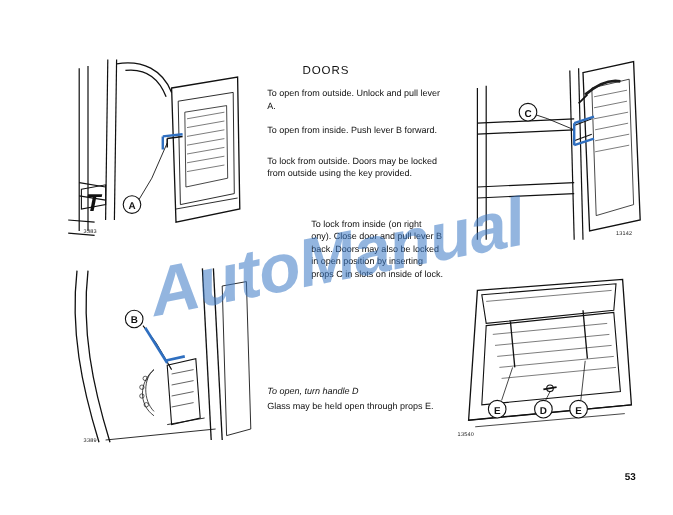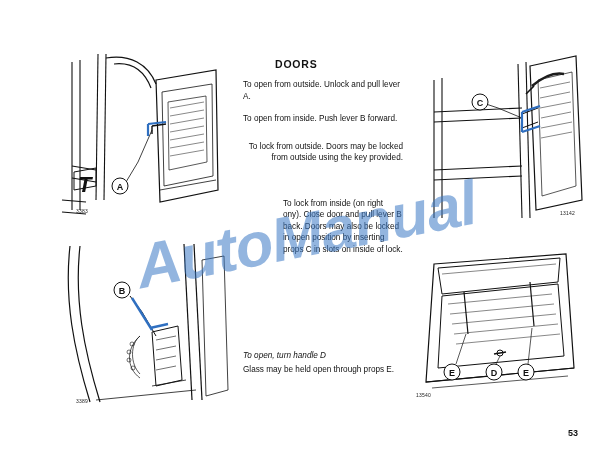--- a/index.html
+++ b/index.html
@@ -53,21 +53,21 @@
     letter-spacing: 0.2px;
   }
 
   
   .text-col {
     position: absolute;
     color: #111111;
   }
   .sec-title {
     font-size: 10.5px;
-    font-weight: bold;
+    font-weight: normal;
     letter-spacing: 0.8px;
     color: #111111;
     margin: 0 0 9px 0;
     padding-left: 32px;
   }
   .para {
     font-size: 8.2px;
     line-height: 11.5px;
     margin: 0 0 11px 0;
     color: #111111;
@@ -285,21 +285,21 @@
     <div class="sec-title">DOORS</div>
 
     <p class="para">
       <b>To open from outside.</b><span> Unlock and pull lever A.</span>
     </p>
 
     <p class="para" style="">
       <b>To open from inside.</b><span> Push lever B forward.</span>
     </p>
 
-    <p class="para" style="margin-top:16px;text-align:right;">
+    <p class="para" style="margin-top:16px;">
       <b>To lock from outside.</b><span> Doors may be locked from outside using the key provided.</span>
     </p>
 
     <p class="para" style="margin-top:34px;margin-left:40px;">
       <b>To lock from inside</b><span> (on right ony). Close door and pull lever B back. Doors may also be locked in open position by inserting props C in slots on inside of lock.</span>
     </p>
   </div>
 
   <div class="text-col" style="left:243px; top:350px; width:160px;">
     <p class="para" style="margin-bottom:2px;font-style:italic;">To open, turn handle D</p>

